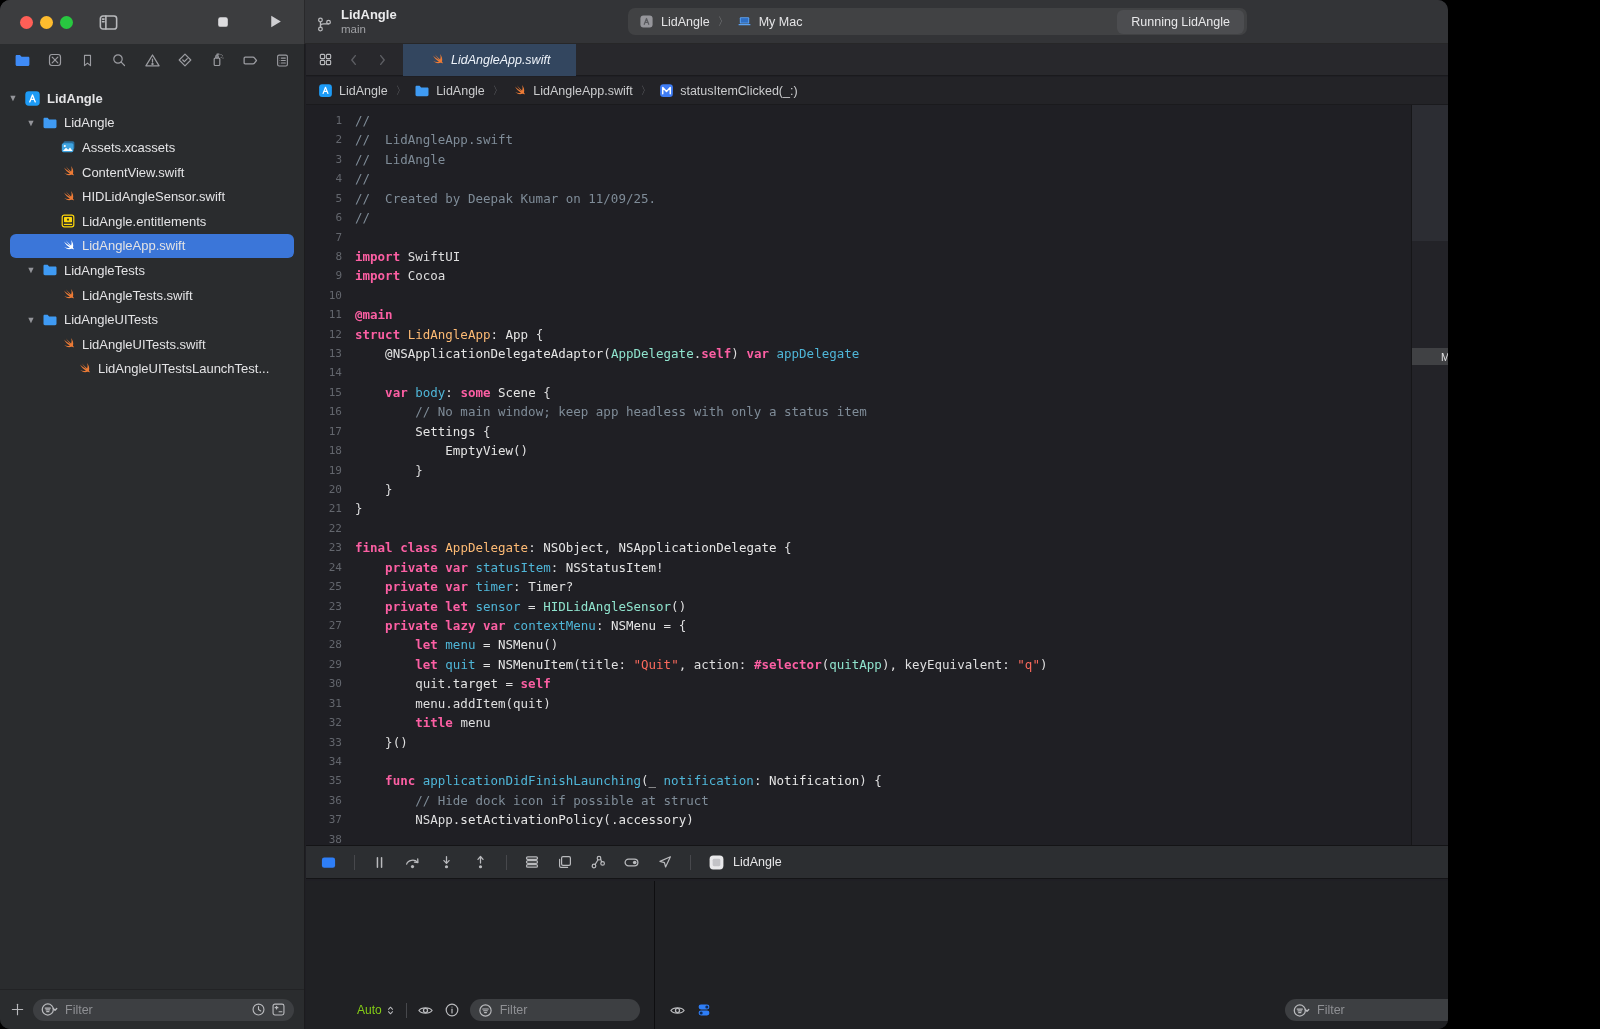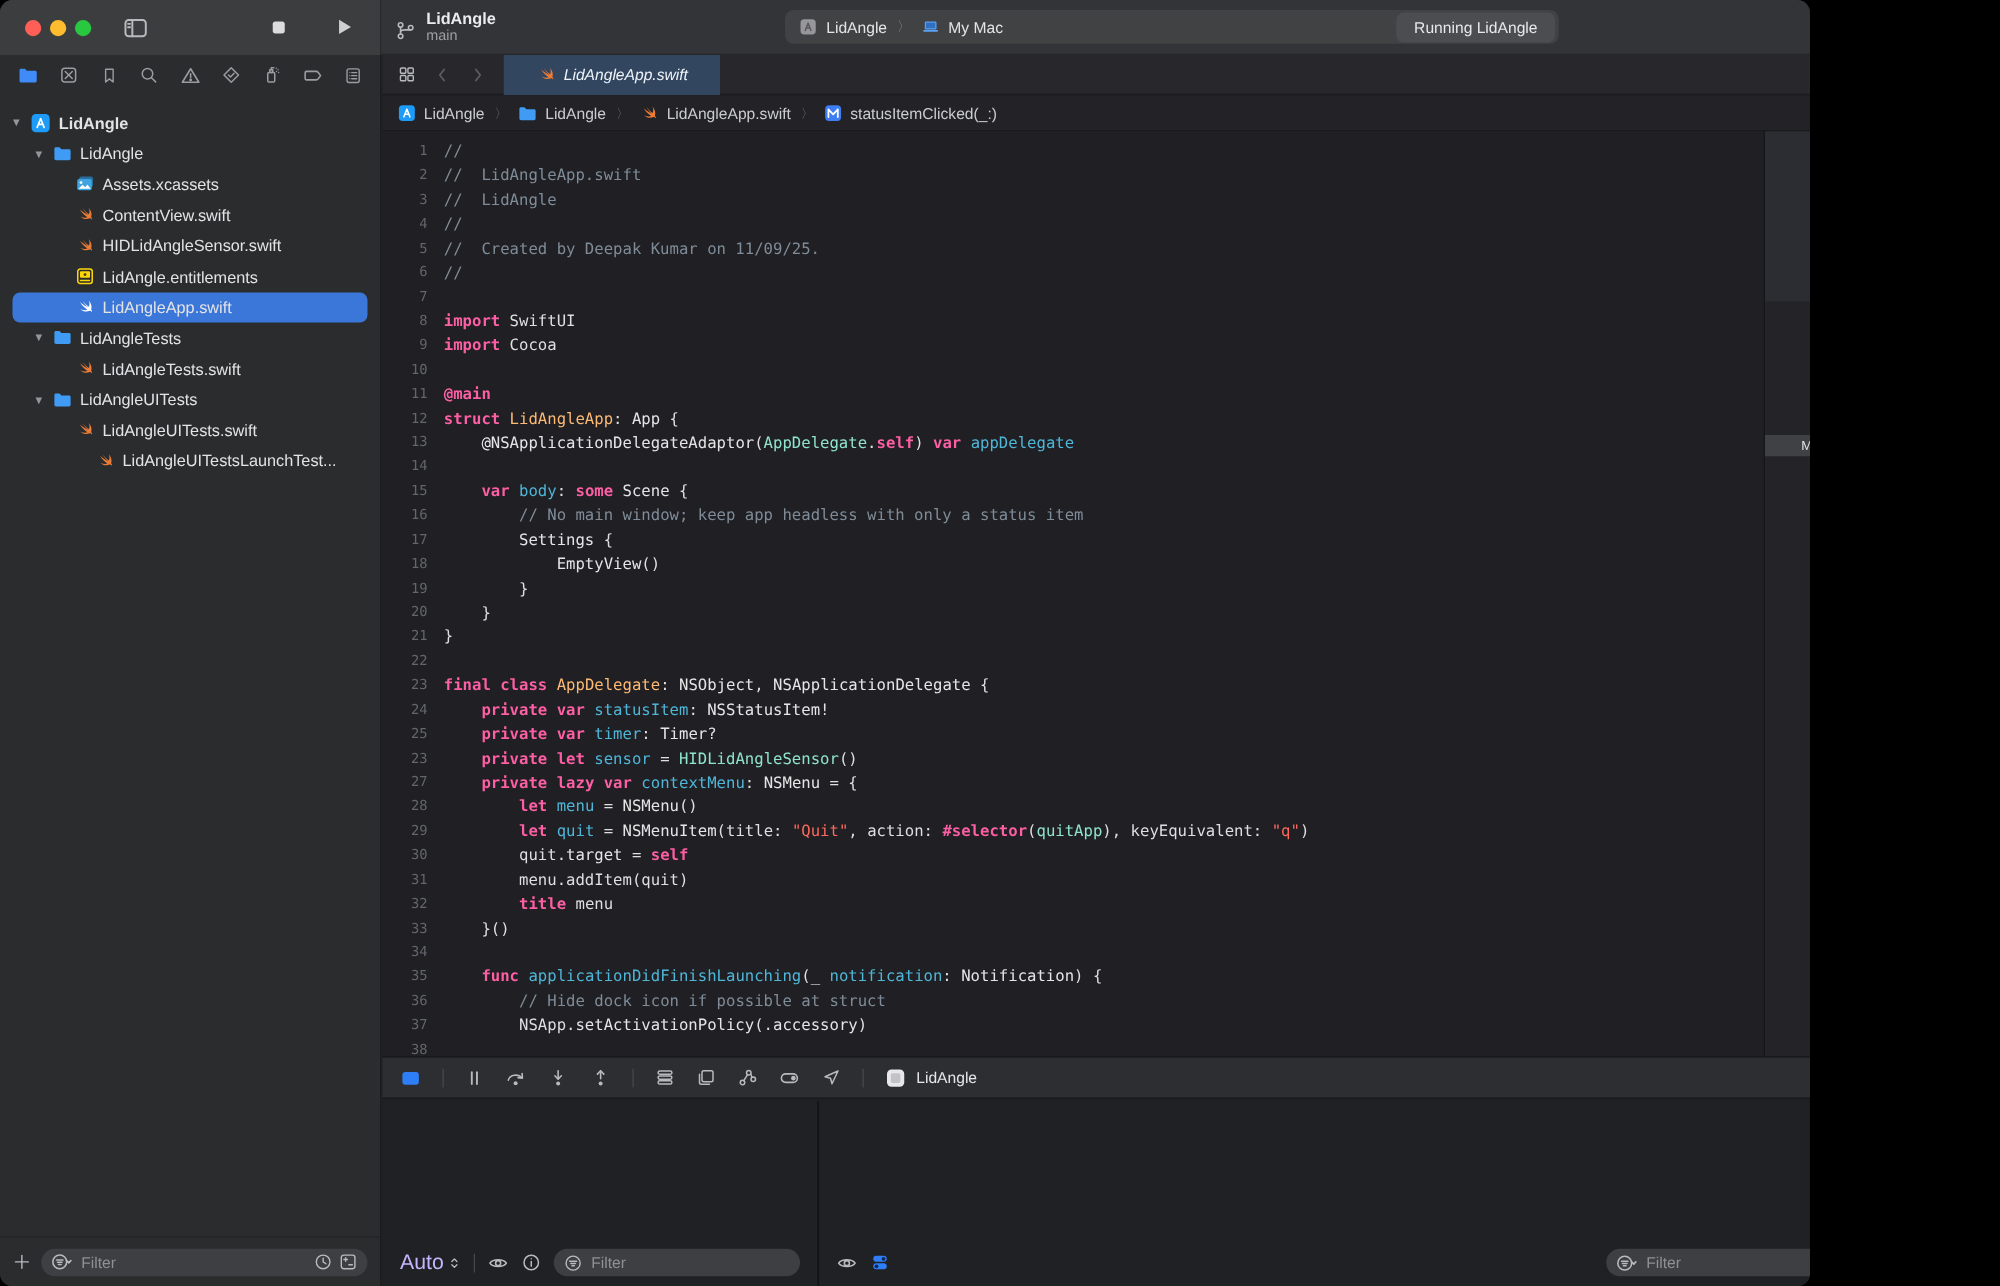--- a/index.html
+++ b/index.html
@@ -65,21 +65,21 @@
   .mm-label{position:absolute;left:0;width:100%;height:17px;background:#404144;color:#e2e2e4;font-size:10.5px;display:flex;align-items:center;justify-content:center;white-space:nowrap;}
   
   .debugbar{position:absolute;left:0;top:801px;width:100%;height:34px;background:#2c2e31;border-top:1px solid #141416;border-bottom:1px solid #141416;display:flex;align-items:center;gap:17px;padding:0 14px;color:#9b9ca1;}
   .debugbar .appchip{display:flex;align-items:center;gap:8px;color:#e6e6e8;font-size:12.5px;}
   .debugbar-right{margin-left:auto;display:flex;align-items:center;gap:13px;color:#d4d4d6;font-size:12px;}
   
   .debug-area{position:absolute;left:0;top:837px;width:100%;height:148px;background:#202124;display:flex;}
   .pane-vars{width:349px;position:relative;border-right:1px solid #0e0e10;}
   .pane-console{flex:1;position:relative;}
   .pane-bottom{position:absolute;left:0;bottom:8px;width:100%;display:flex;align-items:center;padding:0 14px;gap:10px;color:#9b9ca1;}
-  .auto-pop{display:flex;align-items:center;gap:3px;color:#c4b5fd;font-size:17px;}
+  .auto-pop{display:flex;align-items:center;gap:3px;color:#84cc16;font-size:12px;margin-left:37px;}
   .con-filter{width:210px;flex:none;margin-left:auto;}
   .blue{color:#2e7ef7;}
 </style>
 </head>
 <body>
 
 <div class="window">
 
   <div class="toolbar">
     <div class="toolbar-left">

